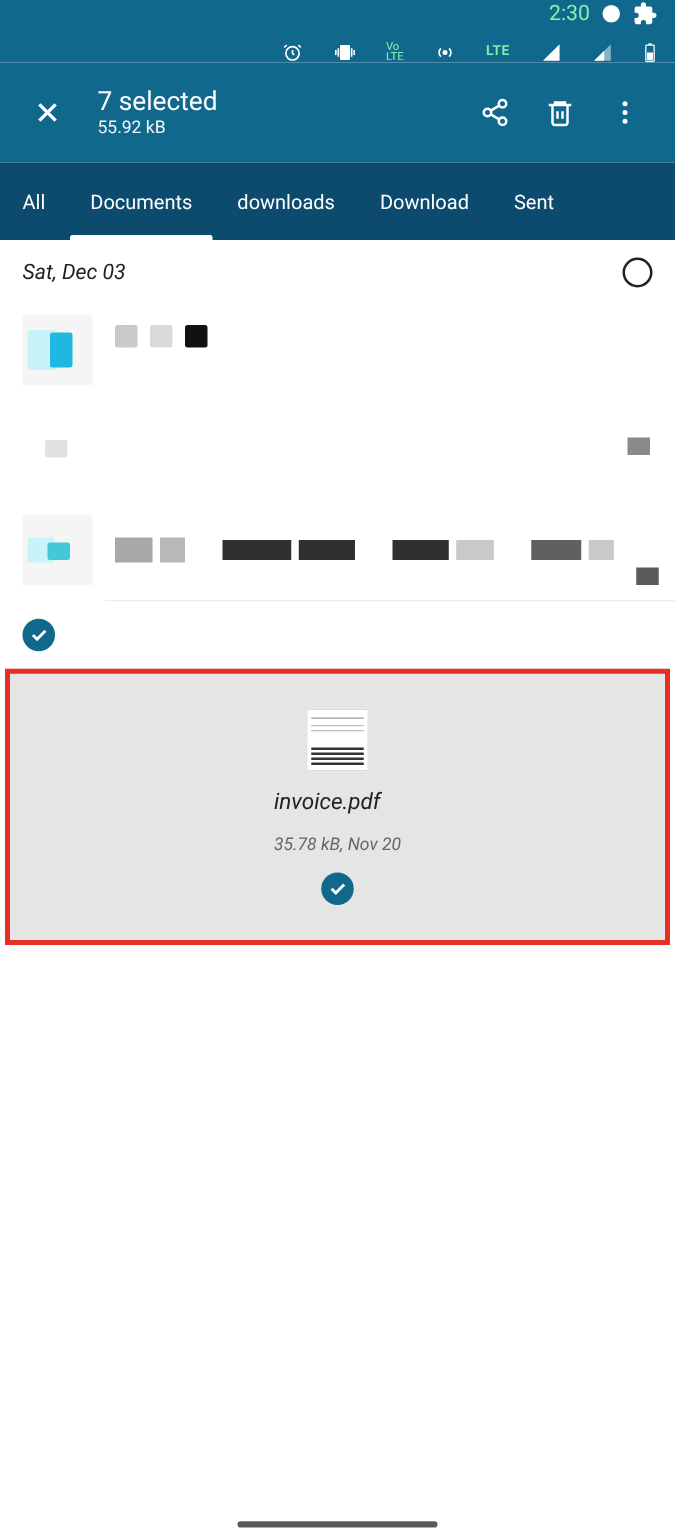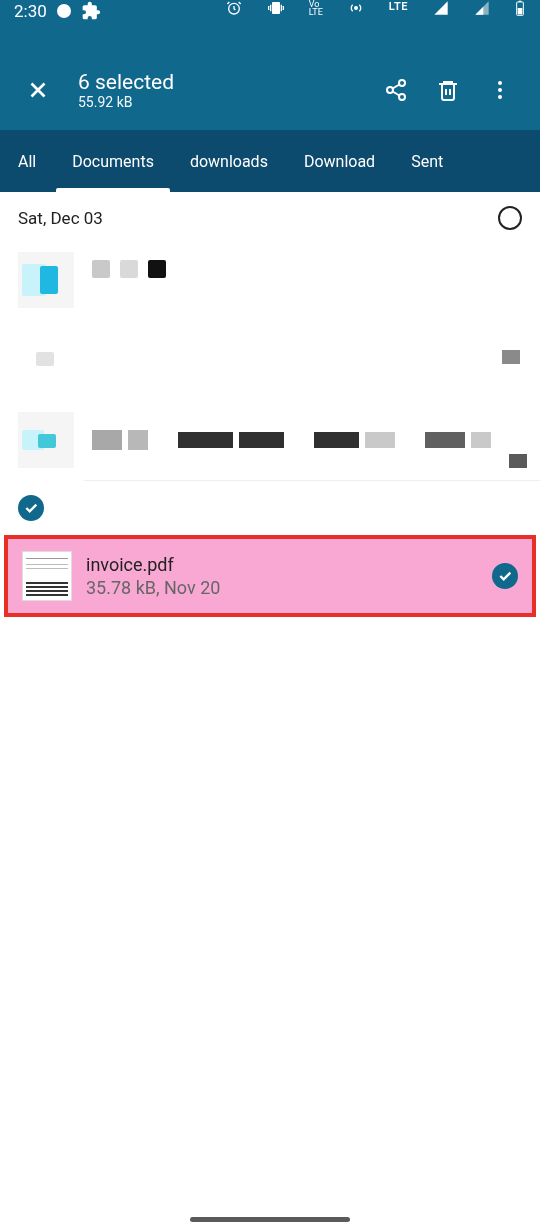--- a/index.html
+++ b/index.html
@@ -1,20 +1,20 @@
 <!DOCTYPE html>
 <html><head>
 <meta charset="utf-8">
 <style>
   * { margin: 0; padding: 0; box-sizing: border-box; font-family: Roboto, -apple-system, sans-serif; }
   html, body { width: 540px; height: 1230px; background: #fff; overflow: hidden; }
   .screen { width: 540px; height: 1230px; display: flex; flex-direction: column; position: relative; }
 
   
-  .status-bar { background: #10688d; height: 50px; display: flex; align-items: flex-start; padding: 0 14px; color: #ffffff; font-size: 17px; justify-content: space-between; }
+  .status-bar { background: #10688d; height: 50px; display: flex; align-items: flex-end; padding: 0 14px; color: #86efac; font-size: 17px; justify-content: space-between; flex-direction: column; }
   .status-left { display: flex; align-items: center; gap: 10px; }
   .status-dot { width: 14px; height: 14px; border-radius: 50%; background: #fff; }
   .puzzle { width: 20px; height: 22px; }
   .status-right { display: flex; align-items: center; gap: 24px; }
   .status-right svg, .status-right span.lte { height: 16px; }
   .lte { font-size: 11px; font-weight: 600; letter-spacing: 0.5px; }
 
   
   .app-bar { background: #10688d; height: 80px; display: flex; align-items: center; padding: 0 18px; color: #fff; }
   .close-btn { width: 40px; height: 40px; display: flex; align-items: center; justify-content: center; margin-right: 20px; }
@@ -23,39 +23,39 @@
   .title-sub { font-size: 14px; opacity: 0.95; }
   .action-btn { width: 44px; height: 44px; display: flex; align-items: center; justify-content: center; margin-left: 8px; }
 
   
   .tabs { background: #0c4a6e; height: 62px; display: flex; align-items: center; color: #fff; }
   .tab { flex: none; padding: 0 20px; height: 62px; display: flex; align-items: center; font-size: 16px; position: relative; }
   .tab.small { padding: 0 18px; }
   .tab.active::after { content: ''; position: absolute; bottom: 0; left: 2px; right: 2px; height: 4px; background: #fff; border-radius: 2px 2px 0 0; }
 
   
-  .content { flex: 1; background: #fff; overflow-y: auto; }
+  .content { flex: 1; background: #fff; overflow-y: auto; font-style: italic; }
   .section-header { display: flex; align-items: center; padding: 14px 18px 10px 18px; }
   .section-date { font-size: 17px; color: #222; flex: 1; }
   .ring { width: 24px; height: 24px; border: 2.5px solid #222; border-radius: 50%; }
   .check-circle { width: 26px; height: 26px; border-radius: 50%; background: #10688d; display: flex; align-items: center; justify-content: center; }
 
   .file-row { display: flex; align-items: center; padding: 10px 18px; gap: 18px; min-height: 80px; }
   .thumb { width: 56px; height: 56px; background: #f5f5f5; position: relative; flex: none; }
   .blur-bar { position: absolute; border-radius: 2px; }
   .row-body { flex: 1; min-height: 40px; }
   .row-right { width: 20px; height: 20px; }
 
   .divider { height: 1px; background: #eee; margin-left: 84px; }
 
-  .selected-row { background: #f9a8d4; border: 4px solid #e63026; margin: 4px; padding: 12px 14px; display: flex; align-items: center; gap: 14px; }
+  .selected-row { background: #e5e5e5; border: 4px solid #e63026; margin: 4px; padding: 28px 14px; display: flex; align-items: center; gap: 14px; flex-direction: column; }
   .doc-thumb { width: 50px; height: 50px; background: #fff; border: 1px solid #ddd; position: relative; }
   .doc-line { position: absolute; left: 3px; right: 3px; height: 2px; background: #333; }
   .f-name { font-size: 18px; color: #222; }
-  .f-meta { font-size: 18px; color: #666; margin-top: 2px; }
+  .f-meta { font-size: 14px; color: #666; margin-top: 16px; }
 
   .nav-indicator { position: absolute; bottom: 8px; left: 50%; transform: translateX(-50%); width: 160px; height: 5px; background: #5a5a5a; border-radius: 3px; }
 </style>
 </head>
 <body>
 
 <div class="screen">
 
   <div class="status-bar">
     <div class="status-left">
@@ -94,21 +94,21 @@
     </div>
   </div>
 
   <div class="app-bar">
     <div class="close-btn">
       <svg viewBox="0 0 24 24" width="26" height="26" fill="none" stroke="#fff" stroke-width="2.5">
           <path d="M18 6 6 18M6 6l12 12"></path>
         </svg>
     </div>
     <div class="title-block">
-      <span class="title-main">6 selected</span>
+      <span class="title-main">7 selected</span>
       <span class="title-sub">55.92 kB</span>
     </div>
     <div class="action-btn">
       <svg viewBox="0 0 24 24" width="24" height="24" fill="none" stroke="#fff" stroke-width="2">
           <circle cx="18" cy="5" r="3"></circle>
           <circle cx="6" cy="12" r="3"></circle>
           <circle cx="18" cy="19" r="3"></circle>
           <path d="m8.6 13.5 6.8 4M15.4 6.5l-6.8 4"></path>
         </svg>
     </div>

